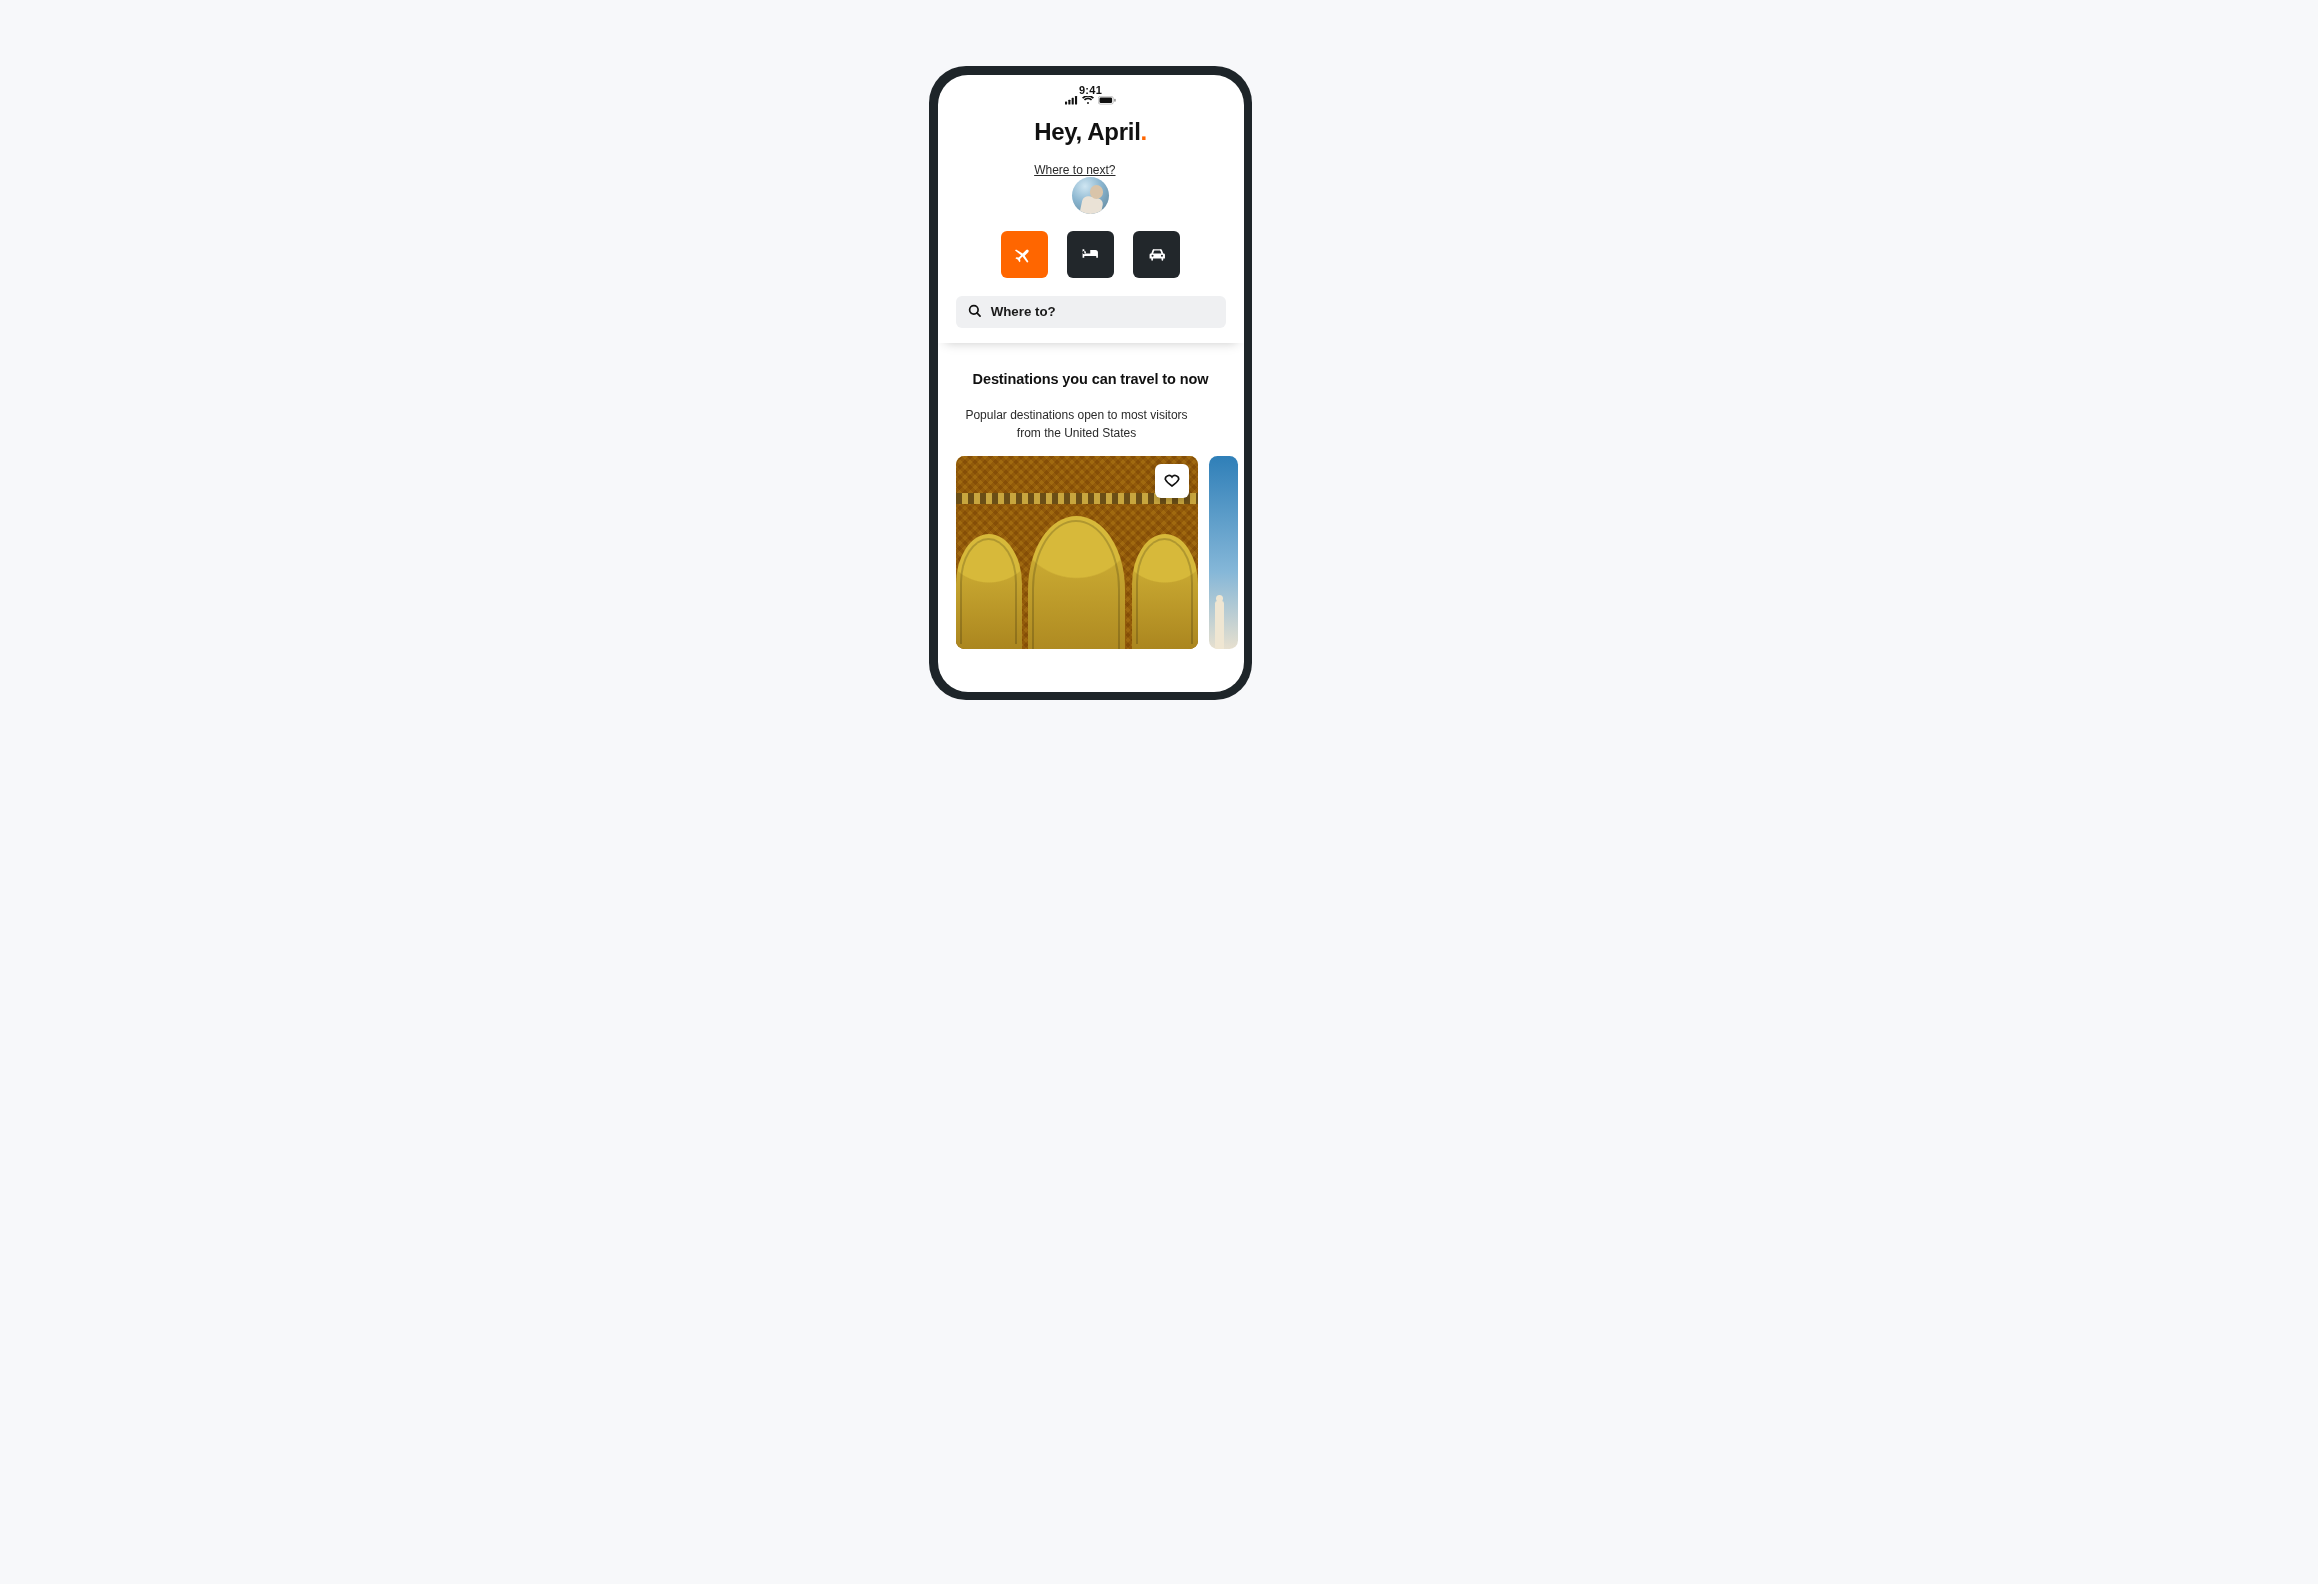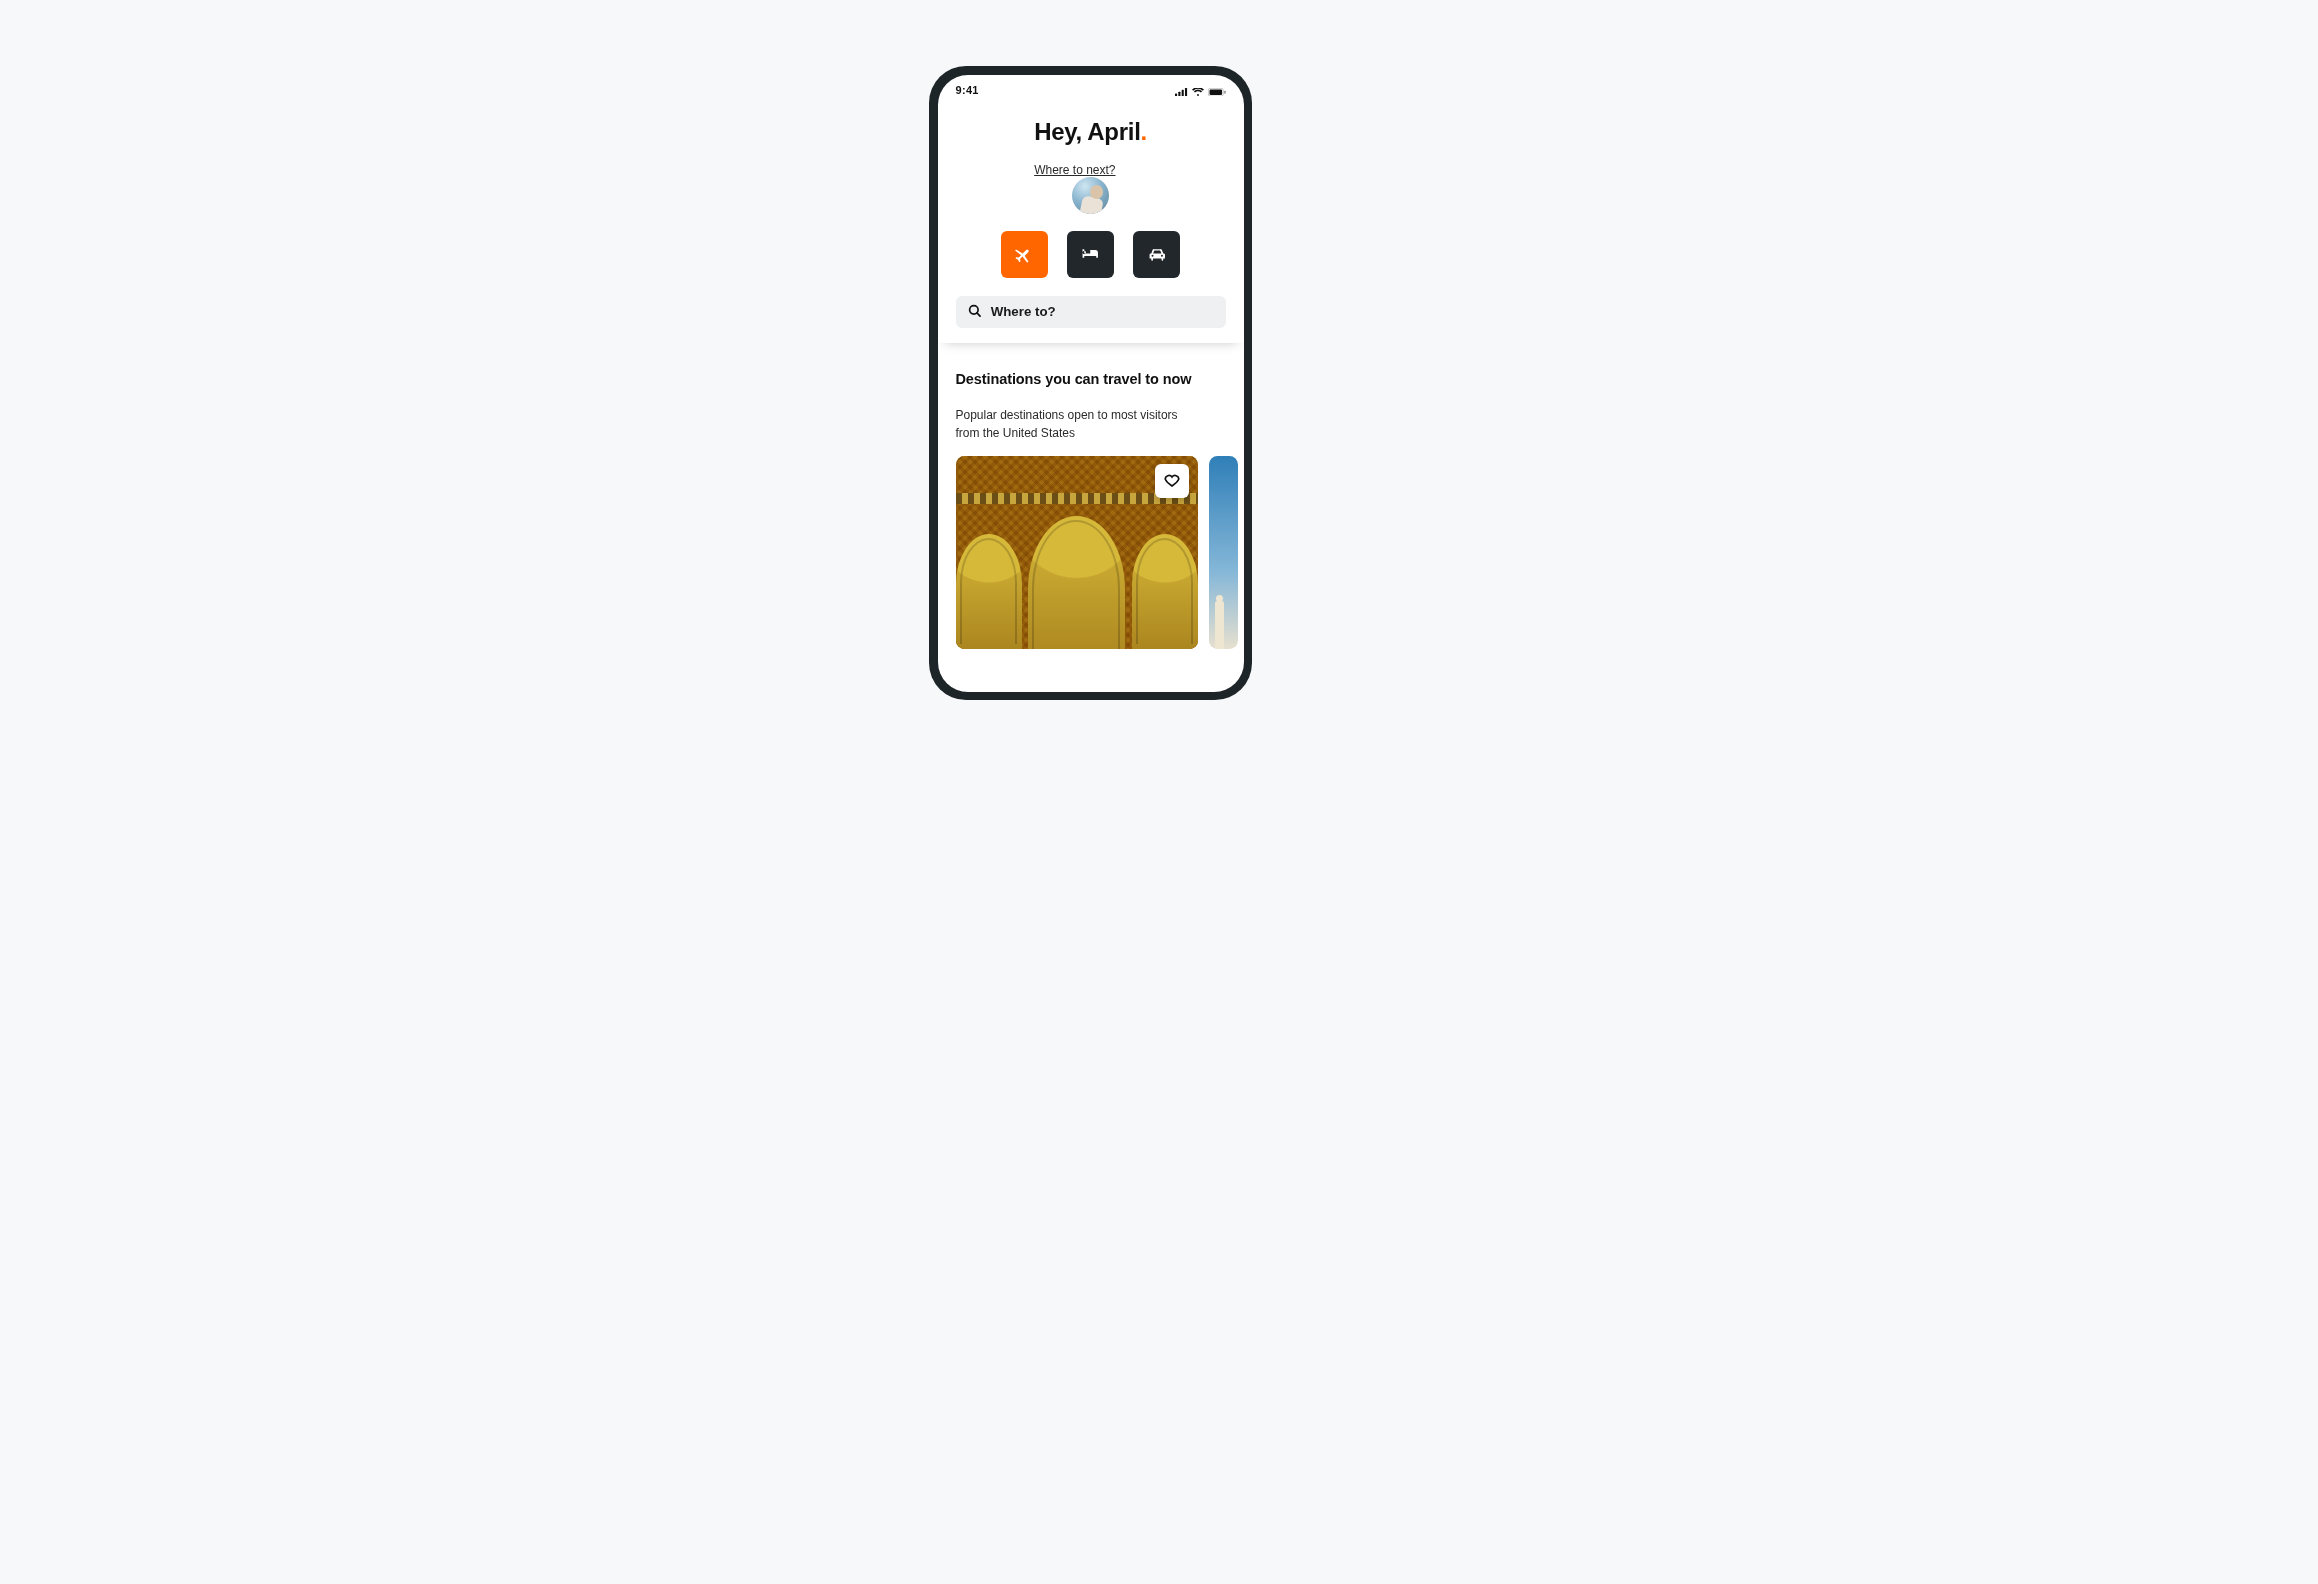--- a/index.html
+++ b/index.html
@@ -32,22 +32,24 @@
     height: 100%;
     background: #ffffff;
     border-radius: 30px;
     overflow: hidden;
     position: relative;
   }
   
   .status-bar {
     display: flex;
     justify-content: space-between;
+    align-items: center;
     padding: 9.7px 18px 4.8px 18px;
     height: 30px;
+    flex-direction: column;
   }
   .status-time {
     font-size: 11px;
     font-weight: 700;
     color: #111;
     letter-spacing: 0.3px;
   }
   .status-icons {
     display: flex;
     align-items: center;
@@ -141,20 +143,21 @@
     cursor: text;
   }
   .search-placeholder {
     font-size: 13.3px;
     font-weight: 700;
     color: #1a1a1a;
   }
   
   .section {
     padding: 28px 18px 0 18px;
+    text-align: center;
   }
   .section-title {
     font-size: 14.5px;
     font-weight: 800;
     color: #111;
     letter-spacing: -0.1px;
   }
   .section-sub {
     font-size: 12px;
     line-height: 1.45;

